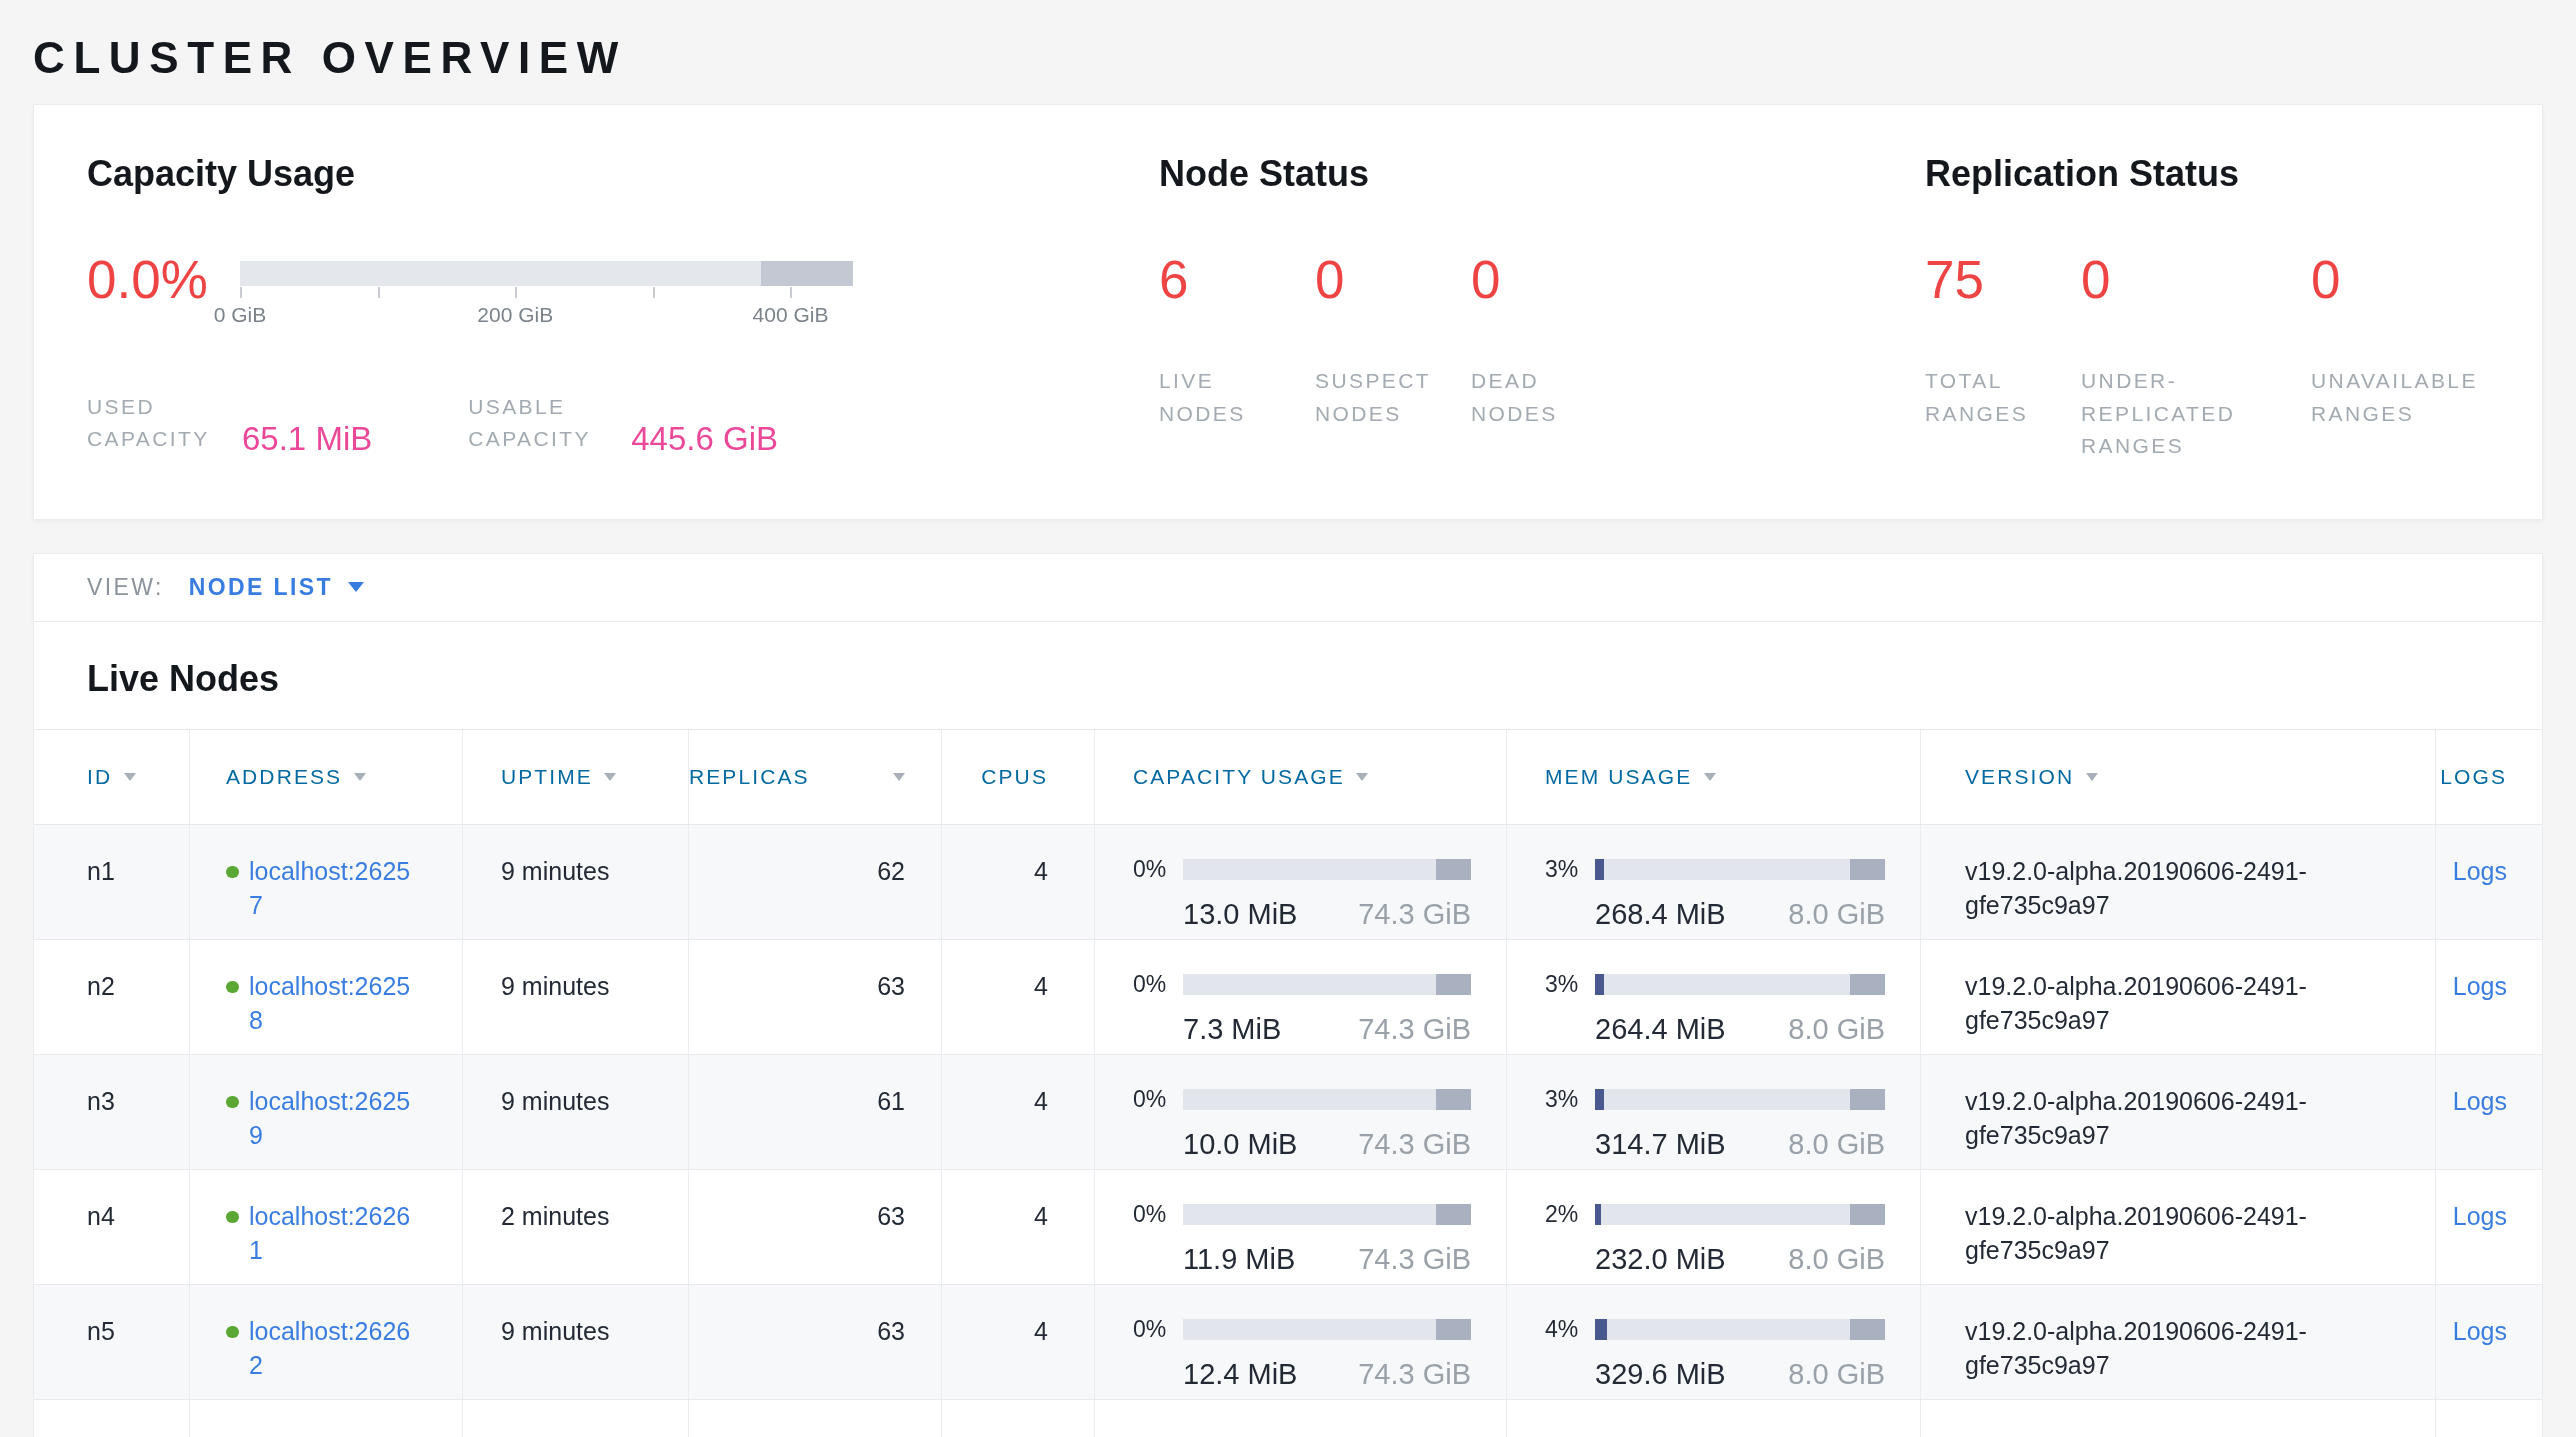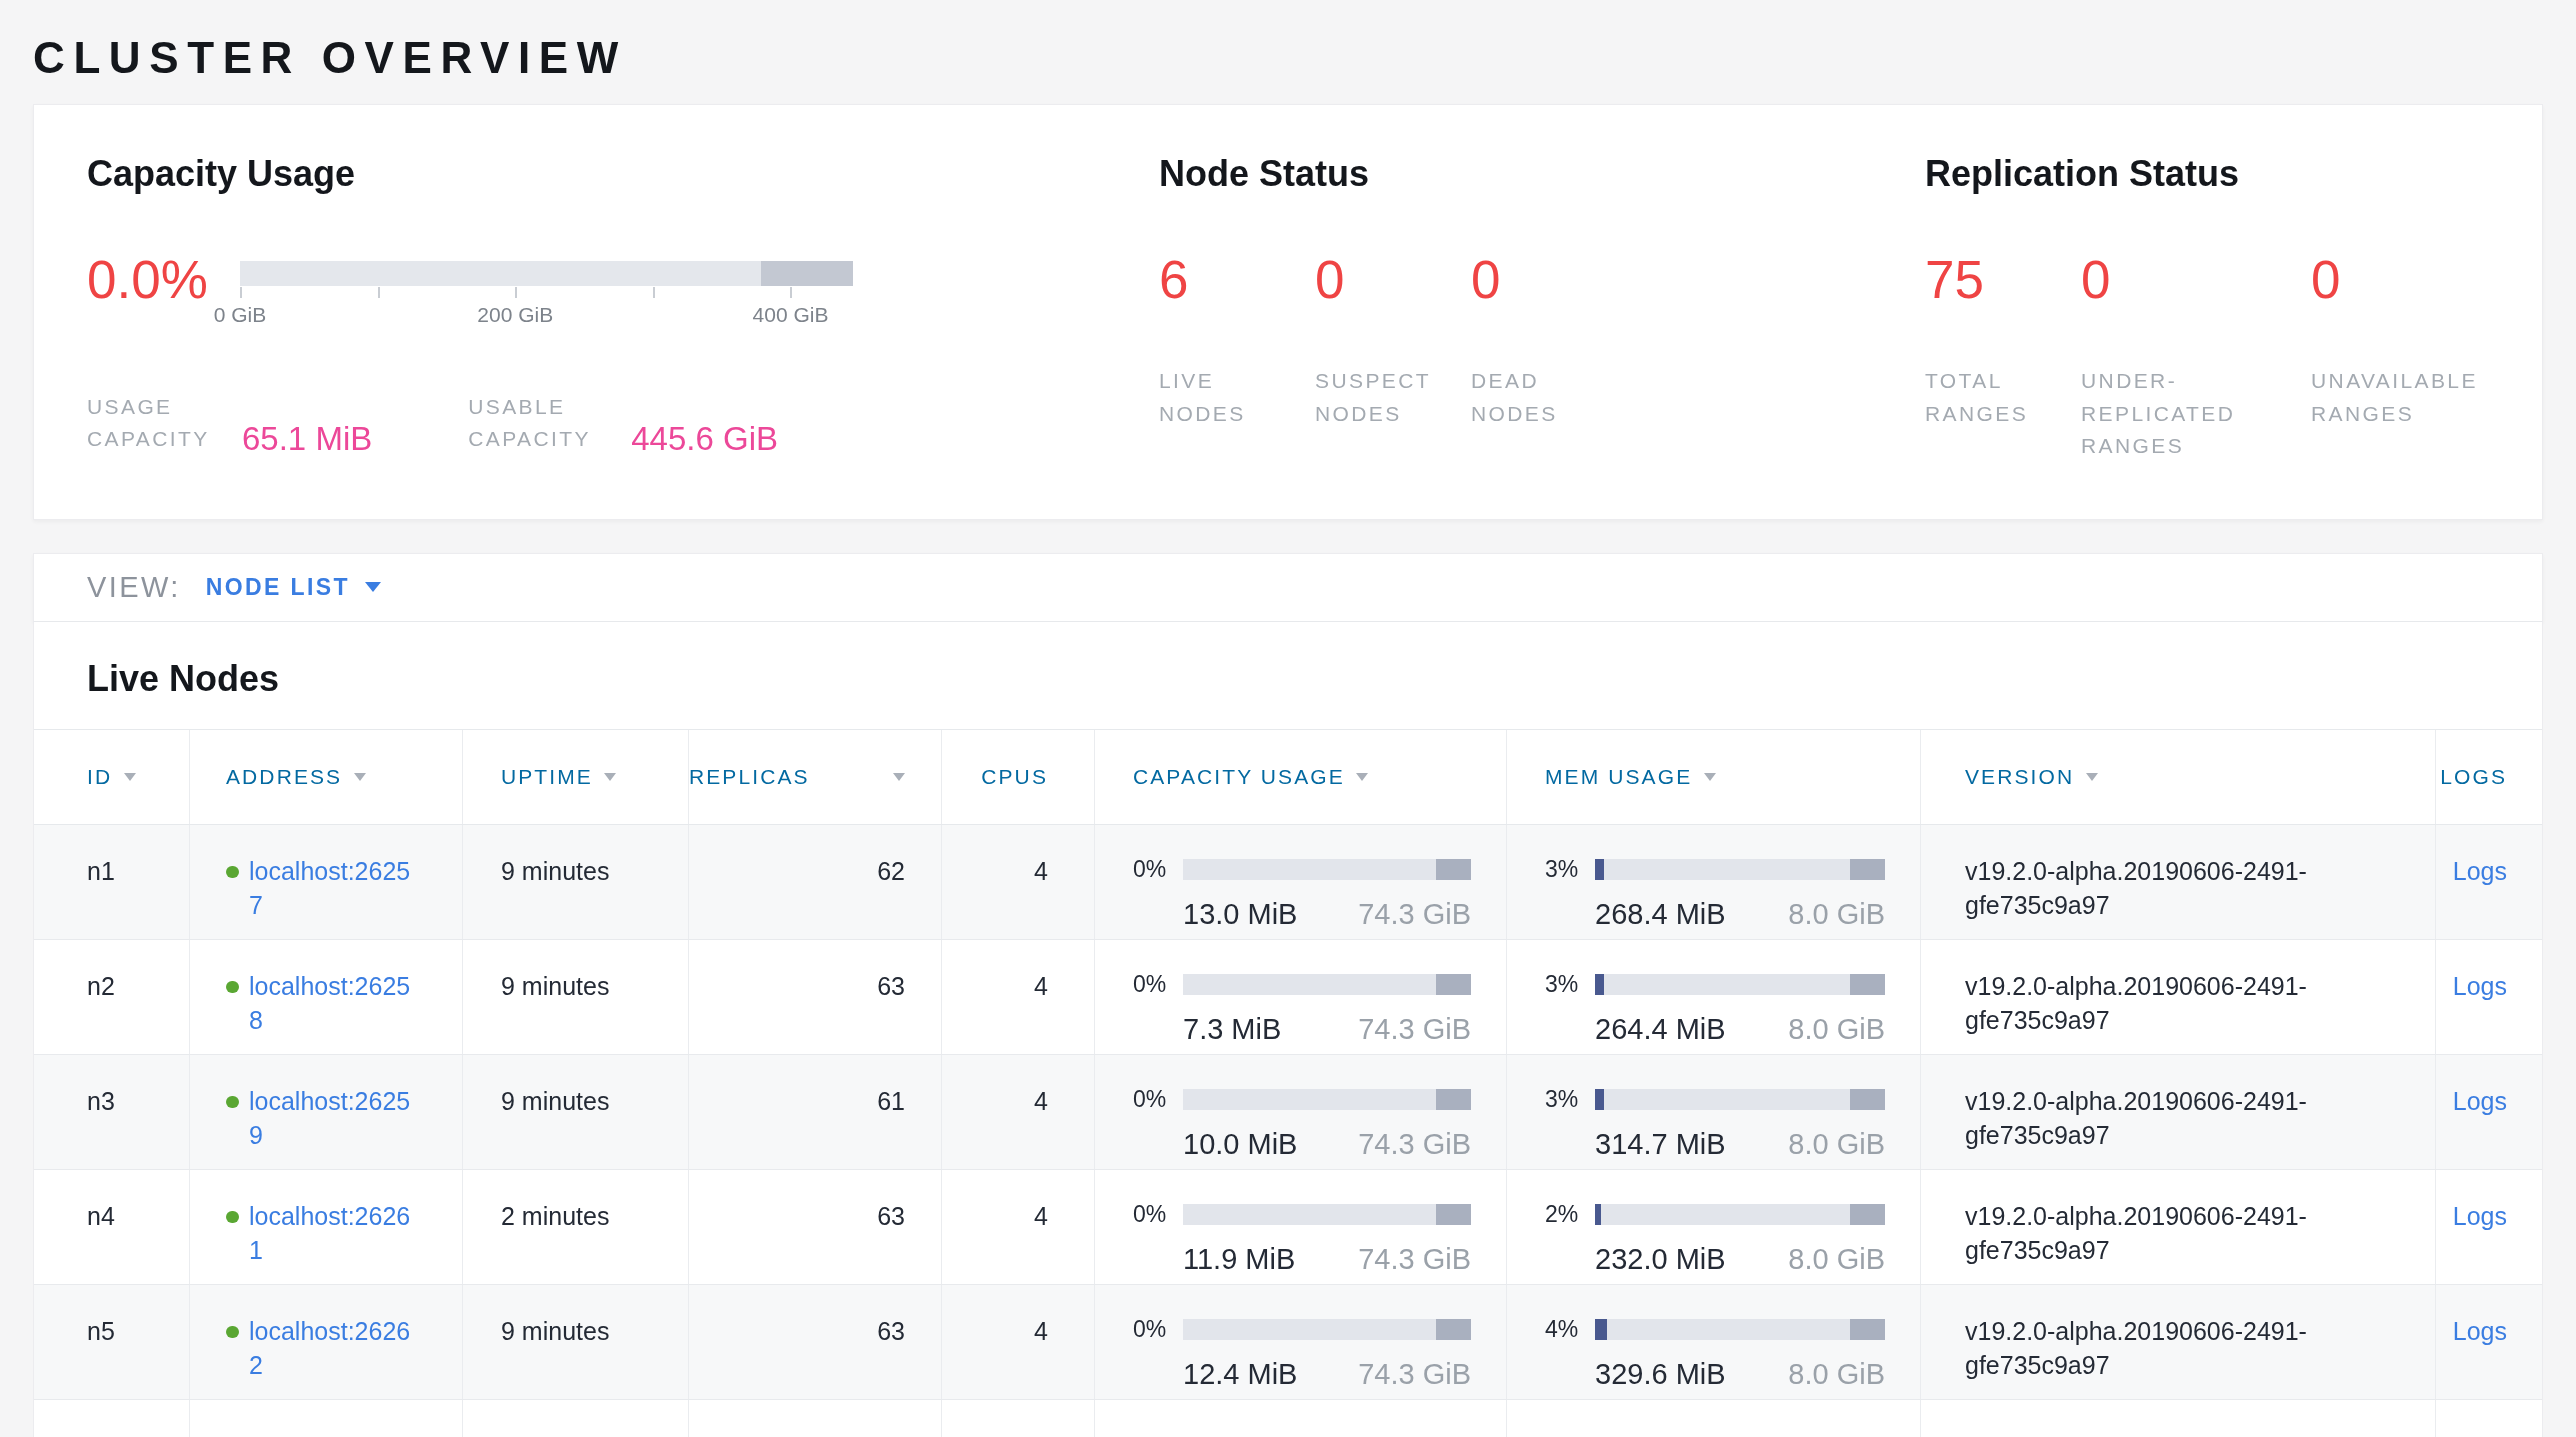--- a/index.html
+++ b/index.html
@@ -35,21 +35,21 @@
   .sec-nodes { width:766px; }
   .stat-cols { display:flex; }
   .stat-col { display:flex; flex-direction:column; }
   .stat-col .stat-label { margin-top:56px; font-size:21px; letter-spacing:2.4px; color:#a4aab1; line-height:1.55; white-space:pre-line; }
   .w163 { width:156px; } .w240 { width:230px; } .wflex { flex:1; }
   .sec-repl { flex:1; }
 
   
   .view-strip { margin-top:33px; height:69px; display:flex; align-items:center; padding-left:53px;
     background:#fff; border:1px solid #ececef; border-bottom:1px solid #e7e9ec; box-shadow:0 1.9px 3.8px rgba(0,0,0,0.04); }
-  .view-label { font-size:29px; letter-spacing:2.4px; color:#8d939c; }
+  .view-label { font-size:23px; letter-spacing:2.4px; color:#8d939c; }
   .view-select { display:flex; align-items:center; margin-left:25px; cursor:pointer; }
   .view-value { font-size:23px; font-weight:600; letter-spacing:2.4px; color:#3a7de1; }
   .caret-down { width:0; height:0; border-left:8.6px solid transparent; border-right:8.6px solid transparent;
     border-top:10.5px solid #3a7de1; margin-left:15.3px; }
 
   .table-card { background:#fff; border:1px solid #ececef; border-top:none; min-height:863px; }
   .ln-title { padding:36px 53px 29px; font-size:36px; font-weight:700; color:#14171c; }
 
   .grid-row { display:grid; grid-template-columns:156px 273px 226px 253px 153px 412px 414px 515px 1fr; }
   .th, .td { border-right:1px solid #eaecef; }
@@ -112,21 +112,21 @@
           </div>
           <div class="cap-axis">
             <span style="left:0%">0 GiB</span>
             <span style="left:44.9%">200 GiB</span>
             <span style="left:89.8%">400 GiB</span>
           </div>
         </div>
       </div>
       <div class="cap-stats">
         <div class="sum-stat">
-          <div class="sum-label">USAGE
+          <div class="sum-label">USED
 CAPACITY</div>
           <div class="sum-value">65.1 MiB</div>
         </div>
         <div class="sum-stat">
           <div class="sum-label">USABLE
 CAPACITY</div>
           <div class="sum-value">445.6 GiB</div>
         </div>
       </div>
     </div>

